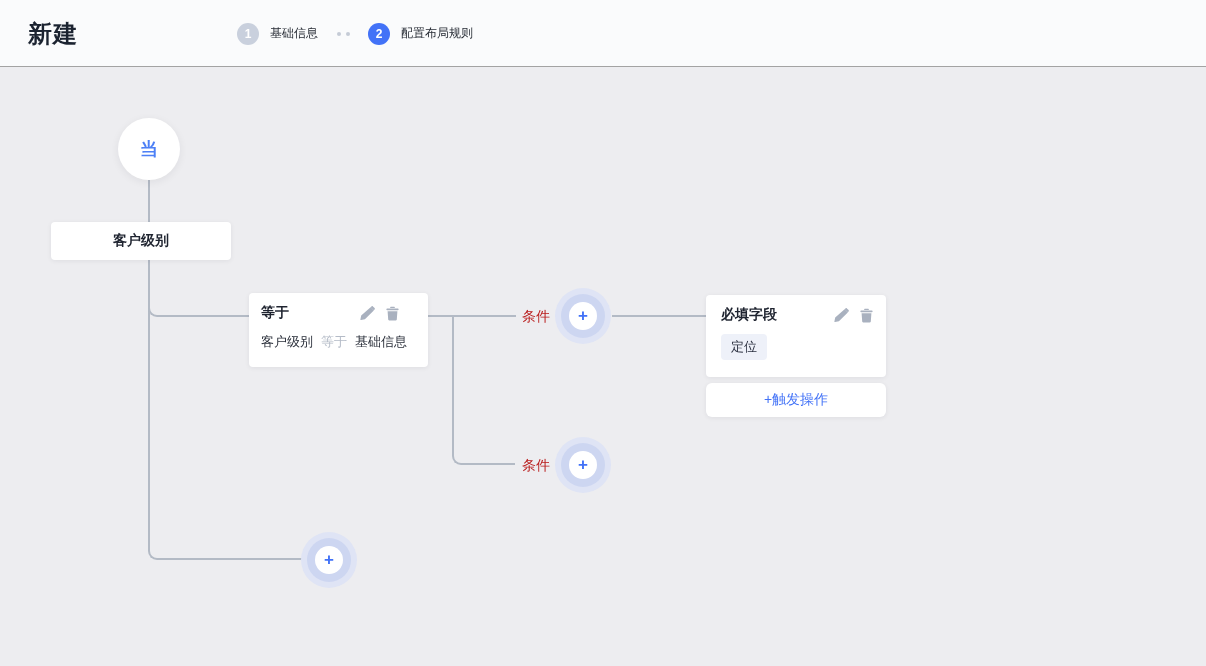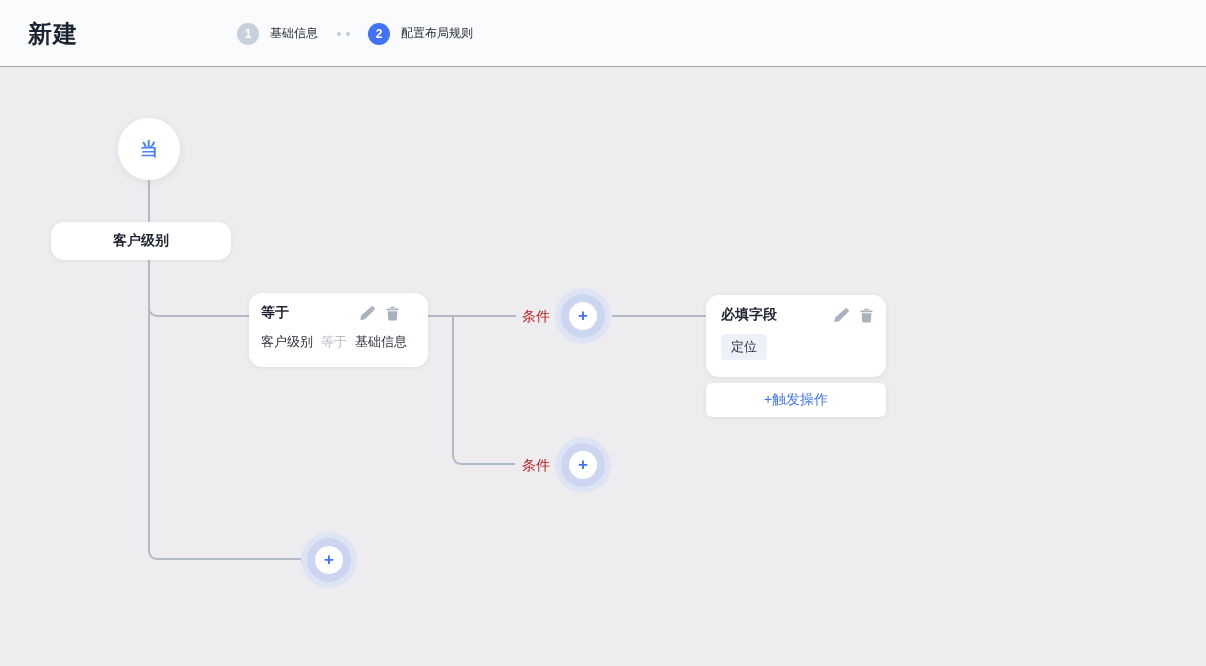--- a/index.html
+++ b/index.html
@@ -87,21 +87,21 @@
     left: 118px; top: 50px; width: 62px; height: 62px;
     background: #ffffff; border-radius: 50%;
     display: flex; align-items: center; justify-content: center;
     font-size: 18px; font-weight: 700; color: #4d80f6;
     box-shadow: 0 2px 8px rgba(31,35,41,0.07);
     z-index: 2; cursor: pointer;
   }
 
   
   .card {
-    background: #ffffff; border-radius: 13px;
+    background: #ffffff; border-radius: 4px;
     box-shadow: 0 1px 5px rgba(31,35,41,0.07);
     z-index: 2;
   }
   .field-node {
     left: 51px; top: 154px; width: 180px; height: 38px;
     display: flex; align-items: center; justify-content: center;
     font-size: 14px; font-weight: 700; color: #1f2430;
     cursor: pointer;
   }
   .cond-card {

